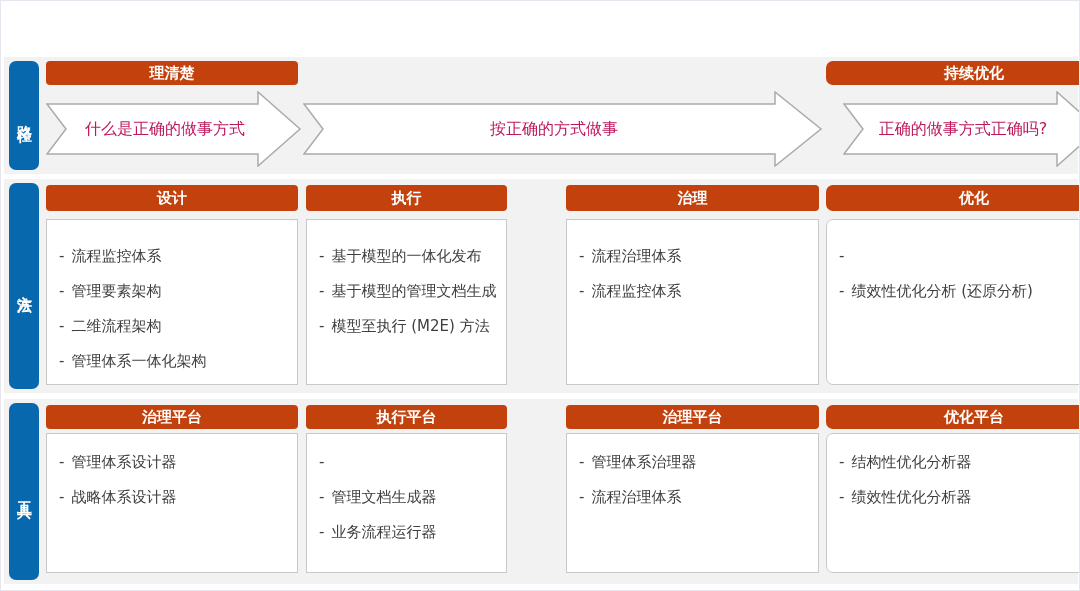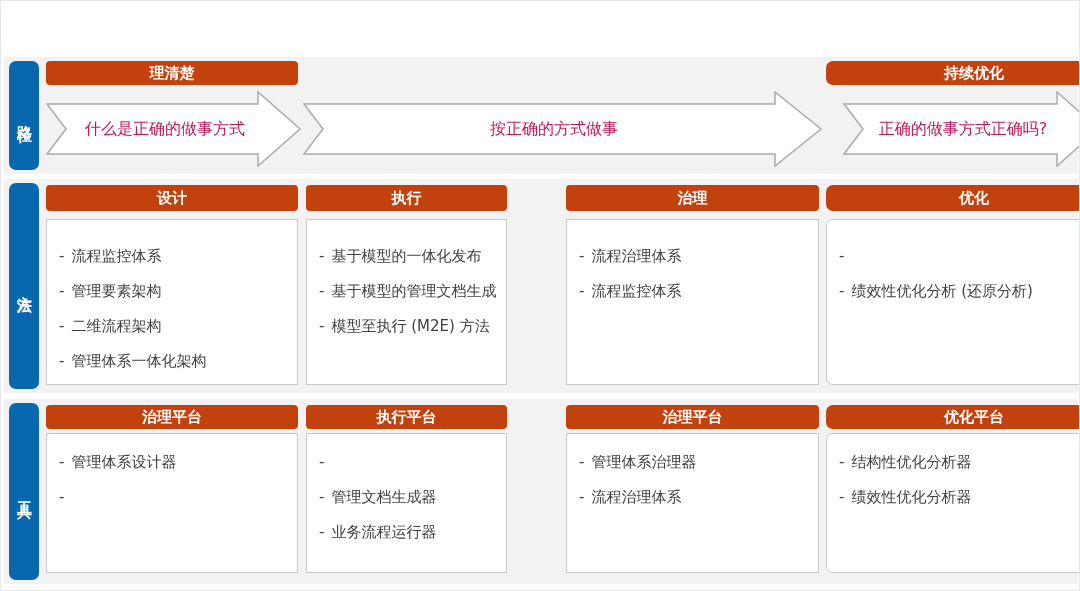--- a/index.html
+++ b/index.html
@@ -177,20 +177,21 @@
         <span>优化平台</span>
       </div>
 
     <div class="card c1">
       <div class="item">
           <span class="dash">-</span>
           <span>管理体系设计器</span>
         </div>
       <div class="item">
           <span class="dash">-</span>
+          <span>战略体系设计器</span>
         </div>
     </div>
     <div class="card c2">
       <div class="item">
           <span class="dash">-</span>
         </div>
       <div class="item">
           <span class="dash">-</span>
           <span>管理文档生成器</span>
         </div>

